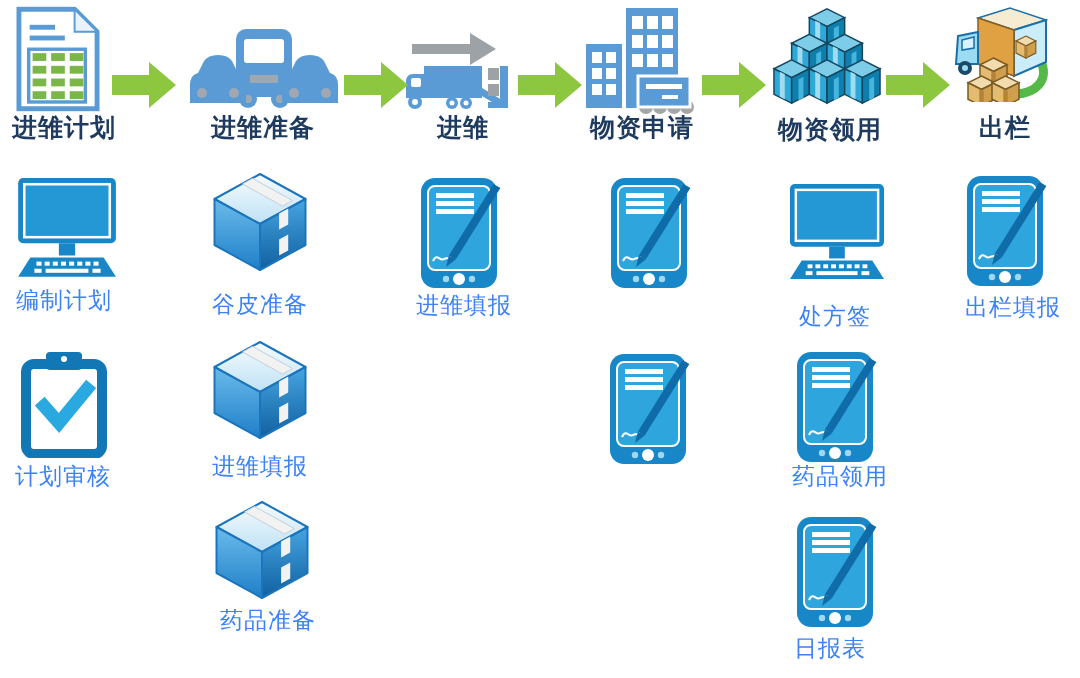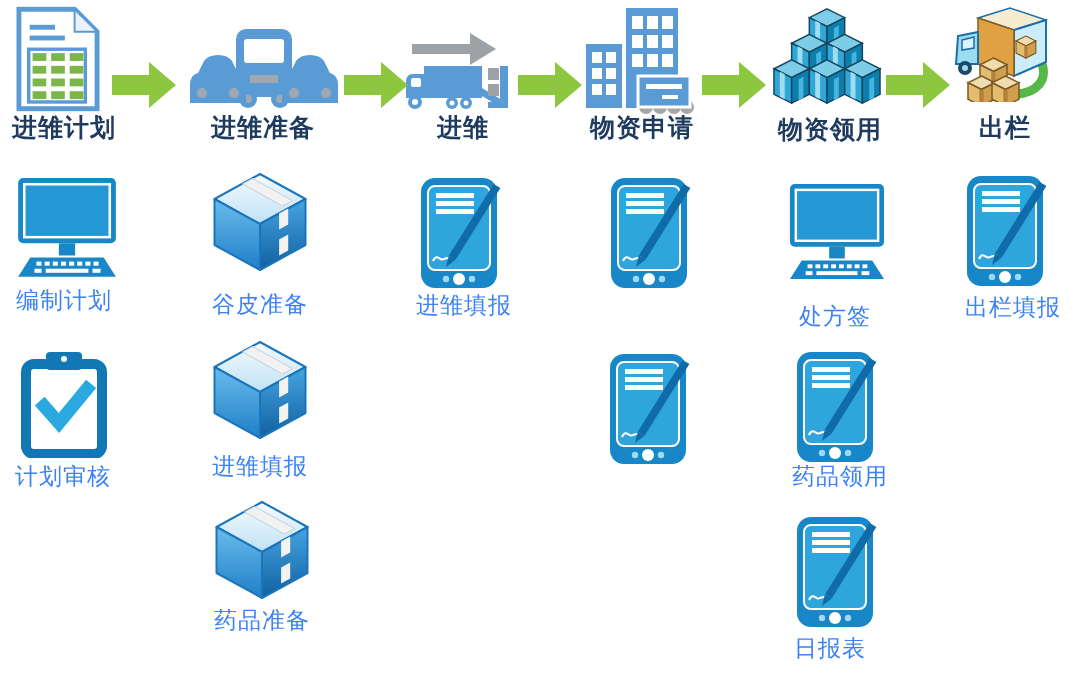--- a/index.html
+++ b/index.html
@@ -269,21 +269,21 @@
       <use href="#i-box"></use>
     </svg>
   <div class="lbl item-lbl" style="left:260px;top:292px">谷皮准备</div>
   <svg class="ic" style="left:212px;top:340px;width:96px;height:100px" viewBox="0 0 95 100">
       <use href="#i-box"></use>
     </svg>
   <div class="lbl item-lbl" style="left:260px;top:454px">进雏填报</div>
   <svg class="ic" style="left:214px;top:500px;width:96px;height:100px" viewBox="0 0 95 100">
       <use href="#i-box"></use>
     </svg>
-  <div class="lbl item-lbl" style="left:262px;top:608px">药品准备</div>
+  <div class="lbl item-lbl" style="left:268px;top:608px">药品准备</div>
 
   <svg class="ic" style="left:417px;top:176px;width:92px;height:114px" viewBox="0 0 92 114">
       <use href="#i-tablet"></use>
     </svg>
   <div class="lbl item-lbl" style="left:464px;top:293px">进雏填报</div>
 
   <svg class="ic" style="left:607px;top:176px;width:92px;height:114px" viewBox="0 0 92 114">
       <use href="#i-tablet"></use>
     </svg>
   <svg class="ic" style="left:606px;top:352px;width:92px;height:114px" viewBox="0 0 92 114">

